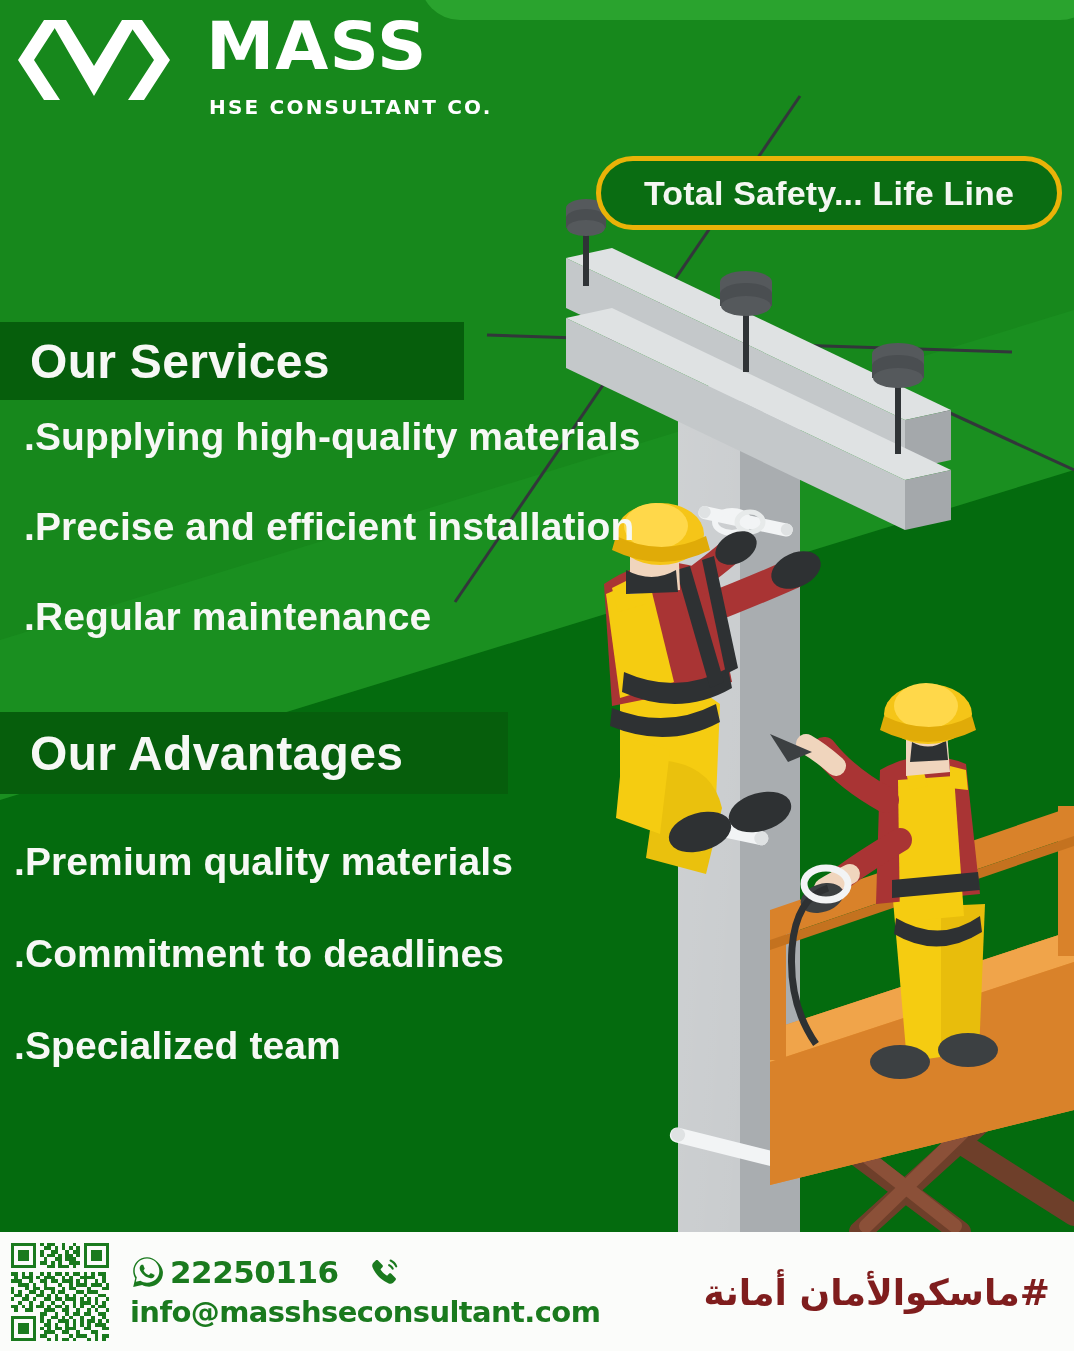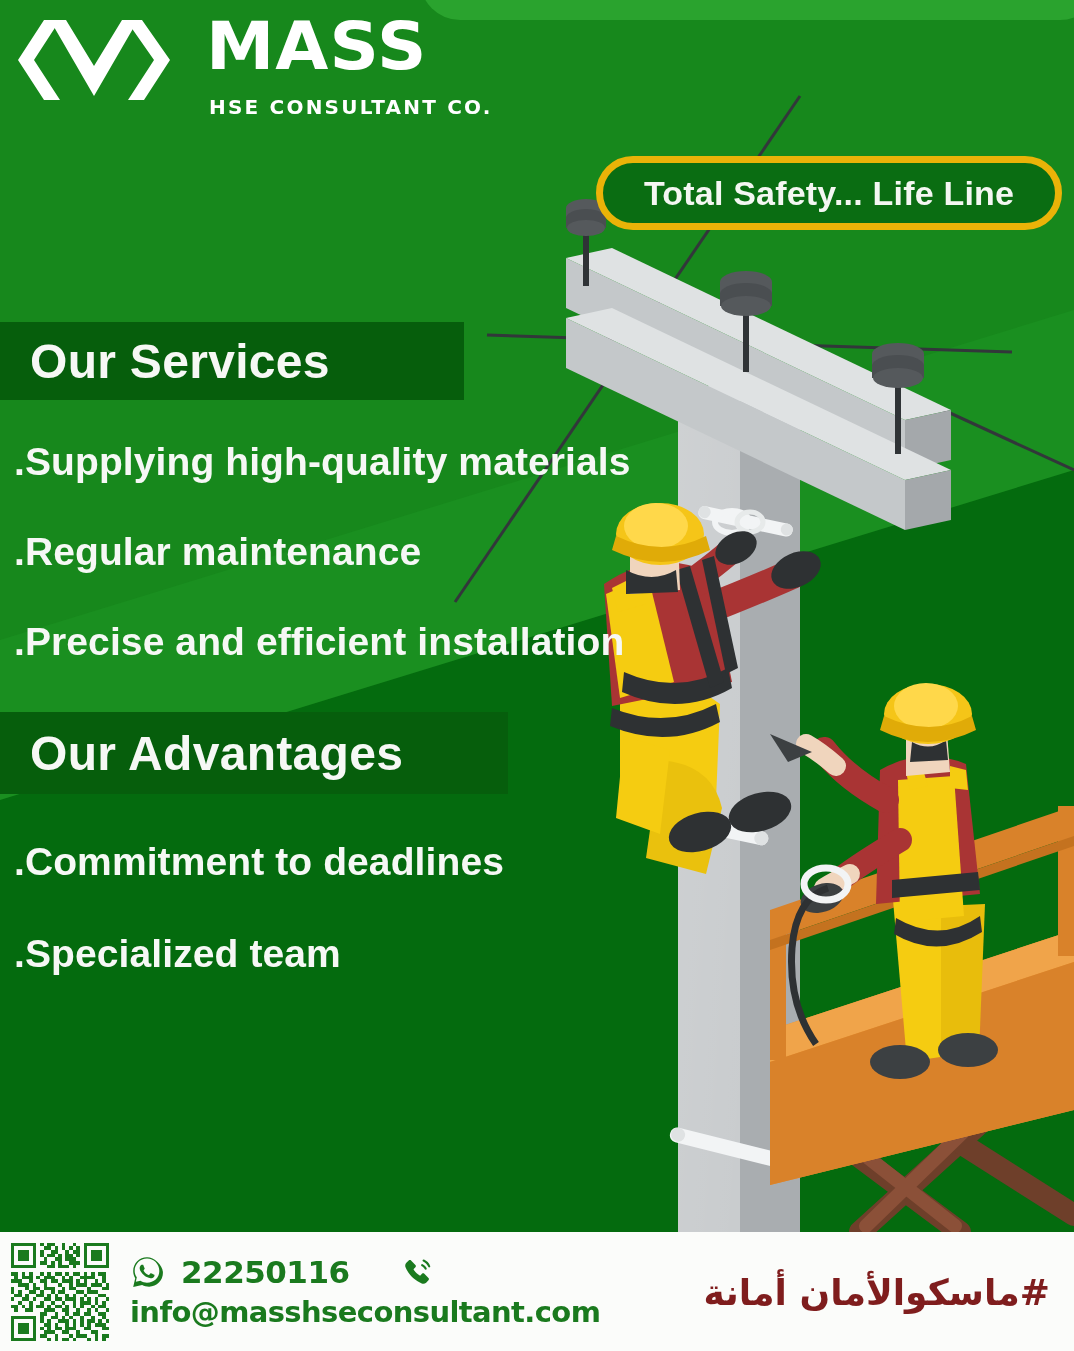--- a/index.html
+++ b/index.html
@@ -50,21 +50,21 @@
   .logo-sub {
     font-size:20px; font-weight:bold; color:#ffffff;
     letter-spacing:2.2px; margin-top:16px; padding-left:3px;
     font-family:"DejaVu Sans", sans-serif;
   }
 
   
   .tagline {
     position:absolute; left:596px; top:156px;
     width:466px; height:74px;
-    border:7px solid #eab308; border-radius:40px;
+    border:5px solid #eab308; border-radius:40px;
     background:#0a6d12;
     display:flex; align-items:center; justify-content:center;
   }
   .tagline span {
     color:#f4f7f2; font-size:34px; font-weight:bold;
     letter-spacing:.2px; white-space:nowrap;
   }
 
   
   .head-band {
@@ -79,37 +79,37 @@
   }
   .head-advantages h2 { }
 
   
   .bullets { position:absolute; left:14px; }
   .bullets li {
     list-style:none; color:#f6f8f5;
     font-size:39px; font-weight:bold; letter-spacing:.1px;
     white-space:nowrap;
   }
-  .list-services { top:440px; }
+  .list-services { top:415px;margin-left:10px; }
   .list-services li { margin-bottom:46px; }
   .list-advantages { top:840px; }
   .list-advantages li { margin-bottom:48px; }
 
   
   .illus { position:absolute; left:0; top:0; width:1074px; height:1232px; }
 
   
   .footer {
     position:absolute; left:0; bottom:0;
     width:1074px; height:119px; background:#fbfcfa;
     display:flex; align-items:center;
   }
   .qr { margin-left:6px; width:108px; height:106px; }
   .contact { margin-left:16px; line-height:1.12; }
-  .contact-line1 { display:flex; align-items:center; gap:17px; }
+  .contact-line1 { display:flex; align-items:center; gap:6px; }
   .contact-num {
     color:#1a7a1e; font-size:31px; font-weight:bold;
     font-family:"DejaVu Sans", sans-serif; letter-spacing:-.5px;
   }
   .contact-gap { display:inline-block; width:16px; }
   .contact-mail {
     color:#1a7a1e; font-size:29px; font-weight:bold;
     font-family:"DejaVu Sans", sans-serif; letter-spacing:-.6px;
     margin-top:6px;
   }
@@ -316,28 +316,29 @@
 
   <div class="tagline">
     <span>Total Safety... Life Line</span>
   </div>
 
   <div class="head-band head-services">
     <h2>Our Services</h2>
   </div>
   <ul class="bullets list-services">
     <li>.Supplying high-quality materials</li>
+    <li>.Precise and efficient installation</li>
     <li>.Regular maintenance</li>
-    <li>.Precise and efficient installation</li>
   </ul>
 
   <div class="head-band head-advantages">
     <h2>Our Advantages</h2>
   </div>
   <ul class="bullets list-advantages">
+    <li>.Premium quality materials</li>
     <li>.Commitment to deadlines</li>
     <li>.Specialized team</li>
   </ul>
 
   <div class="footer">
     <svg class="qr" viewBox="0 0 29 29" shape-rendering="crispEdges">
       <rect width="29" height="29" fill="#fbfcfa"></rect>
       <g fill="#1a7a1e">
         <path d="M1 1h7v7h-7z M2 2v5h5v-5z"></path>
           <rect x="3" y="3" width="3" height="3"></rect>

